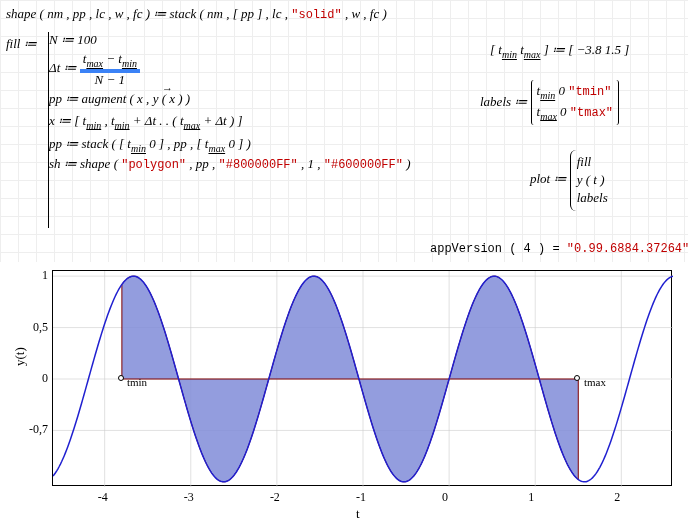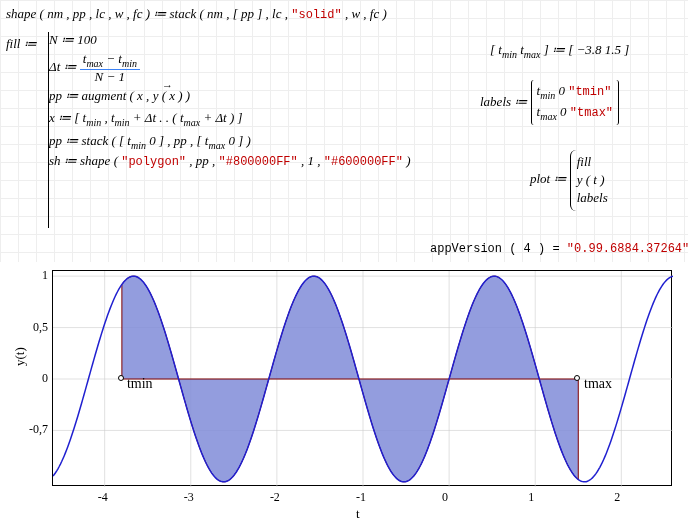--- a/index.html
+++ b/index.html
@@ -24,23 +24,23 @@
       linear-gradient(to bottom, #eee 1px, transparent 1px);
     background-size: 18px 18px;
   }
   .math-area {
     position: relative;
     height: 262px;
   }
   .expr { position: absolute; white-space: nowrap; }
   .str { color: #c00000; font-style: normal; font-family: "Courier New", monospace; font-size: 12px; }
   .mono { font-style: normal; font-family: "Courier New", monospace; font-size: 12px; }
-  .sub { font-size: 10px; vertical-align: sub; font-style: italic; }
+  .sub { font-size: 10px; vertical-align: sub; font-style: italic; text-decoration: underline; }
   .frac { display: inline-block; text-align: center; vertical-align: middle; line-height: 1.1; }
-  .frac .num { display: block; border-bottom: 1px solid #3b82f6; padding: 0 3px; }
+  .frac .num { display: block; border-bottom: 4px solid #3b82f6; padding: 0 3px; }
   .frac .den { display: block; padding: 0 3px; }
   .vbar { border-left: 1.5px solid #000; }
   .matrix {
     display: inline-block;
     vertical-align: middle;
     border-left: 1.5px solid #000;
     border-right: 1.5px solid #000;
     border-radius: 3px;
     padding: 2px 5px;
     line-height: 1.4;
@@ -68,21 +68,21 @@
     top: 266px;
     width: 672px;
     height: 258px;
   }
   .plot-frame {
     position: absolute;
     border: 1px solid #000;
   }
   .tick { position: absolute; font-style: normal; font-size: 12px; }
   .axis-label { position: absolute; font-style: normal; font-size: 13px; }
-  .pt-label { position: absolute; font-style: normal; font-size: 14px; }
+  .pt-label { position: absolute; font-style: normal; font-size: 11px; }
   .marker {
     position: absolute;
     width: 6px; height: 6px;
     border: 1px solid #000;
     border-radius: 50%;
     background: #fff;
   }
 </style>
 </head>
 <body>

